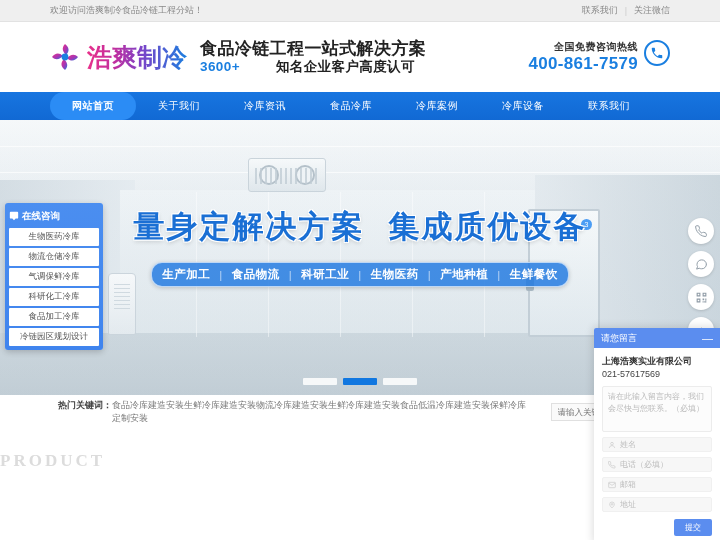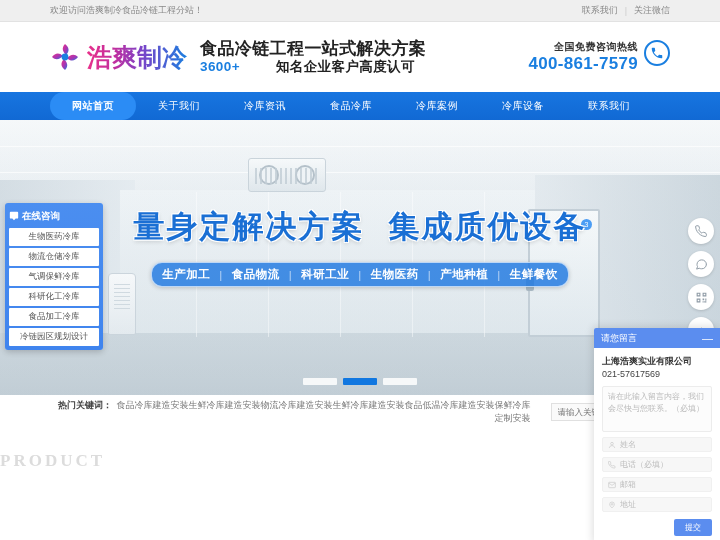--- a/index.html
+++ b/index.html
@@ -177,21 +177,21 @@
     padding:3px 0; border-radius:1px; cursor:pointer; white-space:nowrap;
   }
 
   
   .keywords {
     height:34px; display:flex; align-items:center; justify-content:space-between;
     padding:0 58px; background:#fff;gap:20px;
   }
   .kw-left { display:flex; align-items:baseline; font-size:9px; color:#666; }
   .kw-label { font-weight:bold; color:#444; white-space:nowrap; }
-  .kw-links { color:#777;text-align:right; }
+  .kw-links { color:#777; }
   .search-box {
     width:118px; height:18px; border:1px solid #e0e0e0; background:#fafafa;
     display:flex; align-items:center; padding:0 6px;
   }
   .search-box input {
     border:0; outline:0; background:transparent; font-size:8.5px; color:#aaa;
     width:100%; font-family:inherit;
   }
 
   

